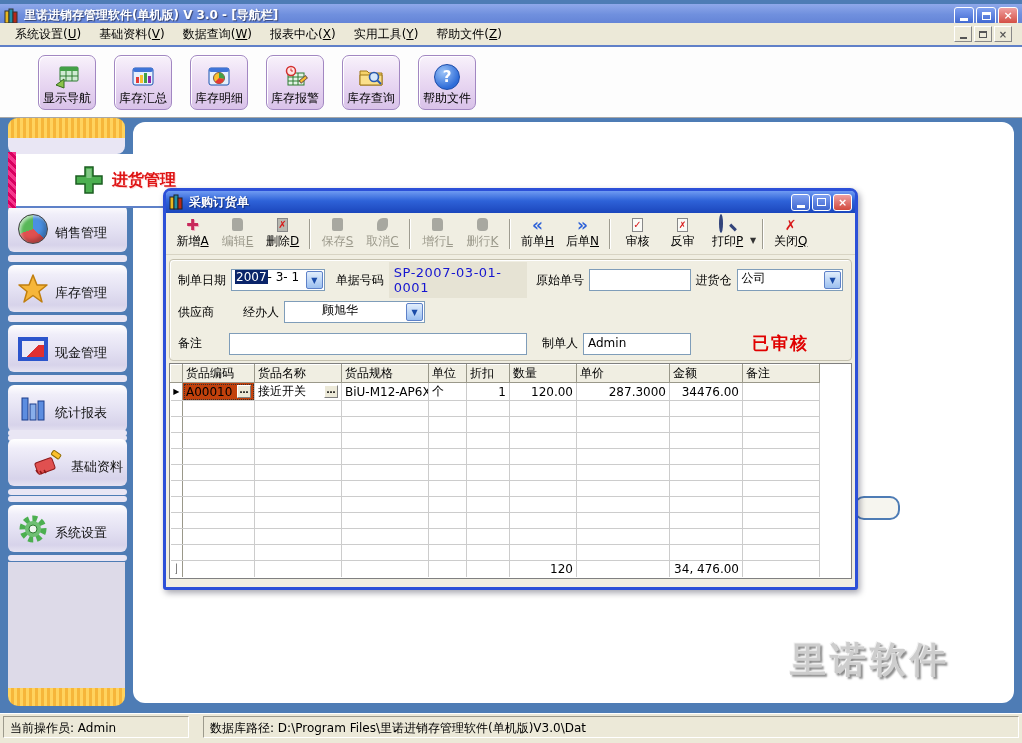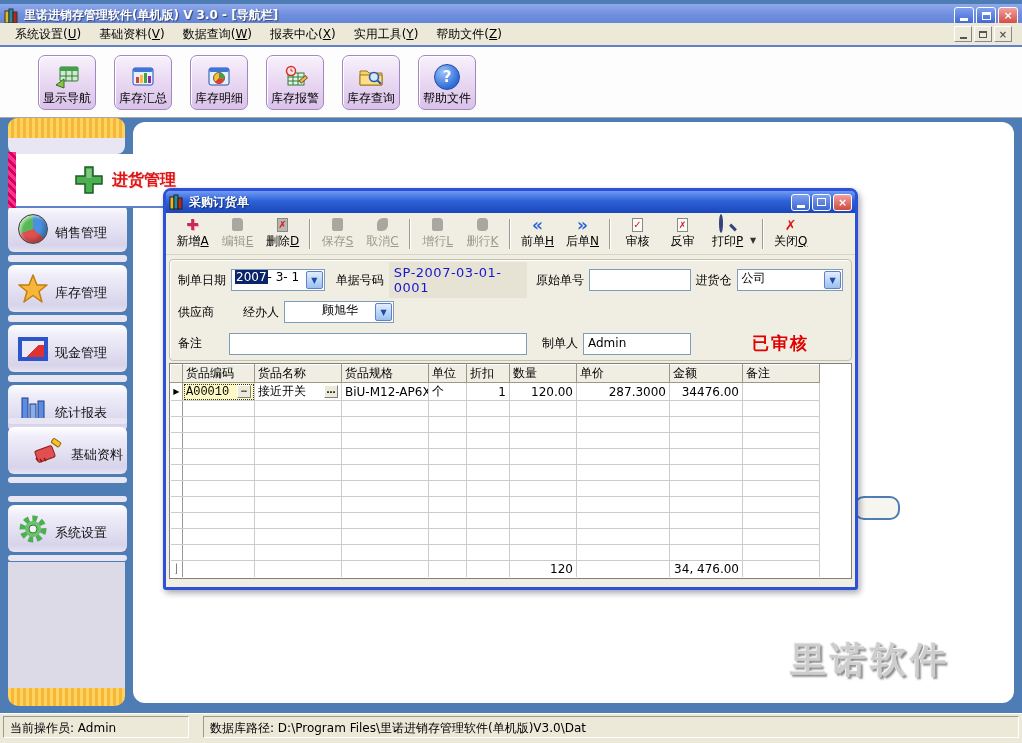--- a/index.html
+++ b/index.html
@@ -145,21 +145,21 @@
 
   
   .gridwrap { margin:2px 3px; height:216px; border:1px solid #808080; background:#fff; overflow:hidden; }
   table.grid { border-collapse:collapse; table-layout:fixed; width:649px; }
   .grid th { height:17px; background:#F0EEE2; border:1px solid; border-color:#FFF #9A988A #9A988A #FFF;
     font-weight:normal; font-size:12px; text-align:left; padding:0 3px; overflow:hidden; white-space:nowrap; }
   .grid td { height:16px; border-right:1px solid #CCC; border-bottom:1px solid #CCC; font-size:12px;
     padding:0 3px; overflow:hidden; white-space:nowrap; }
   .grid td.num { text-align:right; }
   .grid td.marker { padding:0; text-align:center; font-size:8px; border-right:1px solid #9A988A; }
-  .codecell { background:#fef9c3; outline:1px dotted #333; outline-offset:-2px;font-family:Liberation Mono, monospace; }
+  .codecell { background:#c2410c; outline:1px dotted #333; outline-offset:-2px; }
   .cellflex { display:flex; align-items:center; justify-content:space-between; height:16px; }
   .mini-ellipsis { width:14px; height:13px; background:#ECE9D8; border:1px solid; flex:0 0 14px;
     border-color:#fff #808080 #808080 #fff; font-size:9px; line-height:8px; text-align:center; font-weight:bold; }
   .totalmarker { width:9px; height:14px; margin:0 auto; background:#E4E1D2; border:1px solid;
     border-color:#fff #808080 #808080 #fff; }
   .totalrow td { border-bottom:none; }
 
   
   .statusbar { position:absolute; left:0; top:713px; width:1022px; height:30px; background:#ECE9D8;
     display:flex; align-items:flex-start; padding:2px 3px; gap:14px; border-top:1px solid #fff; }
@@ -338,21 +338,21 @@
     <div class="sitem" style="top:267px;">
       <span class="sicon">
         <svg width="34" height="34">
             <rect x="6" y="6" width="6" height="22" fill="#5C8DE0" stroke="#1A3C8C"></rect>
             <rect x="14" y="12" width="6" height="16" fill="#88AEEA" stroke="#1A3C8C"></rect>
             <rect x="22" y="9" width="6" height="19" fill="#5C8DE0" stroke="#1A3C8C"></rect>
           </svg>
       </span>
       <span class="silabel">统计报表</span>
     </div>
-    <div class="sitem" style="top:309px;padding-left:24px;">
+    <div class="sitem" style="top:321px;padding-left:24px;">
       <span class="sicon">
         <svg width="34" height="34">
             <rect x="4" y="14" width="18" height="12" rx="2" fill="#E05050" stroke="#8E1818" transform="rotate(-20 13 20)"></rect>
             <rect x="20" y="6" width="9" height="5" rx="1" fill="#FBC02D" stroke="#8E6A00" transform="rotate(35 24 8)"></rect>
             <path d="M4 24 l2 3 M8 25 l2 3 M12 24 l2 3" stroke="#8E1818" stroke-width="1.5"></path>
           </svg>
       </span>
       <span class="silabel">基础资料</span>
     </div>
     <div class="sitem" style="top:387px;">
@@ -492,21 +492,21 @@
             </span>
           <span class="flabel" style="margin-left:auto;">进货仓</span>
           <span class="txt combo" style="width:118px;">
             <span>公司</span>
             <span class="combobtn">▼</span>
           </span>
         </div>
         <div class="frow">
           <span class="flabel">供应商</span>
           <span class="flabel" style="margin-left:24px;">经办人</span>
-          <span class="txt combo" style="width:110px;padding-left:37px;">
+          <span class="txt combo" style="width:141px;padding-left:37px;">
             <span>顾旭华</span>
             <span class="combobtn">▼</span>
           </span>
         </div>
         <div class="frow">
           <span class="flabel">备注</span>
           <span class="txt" style="width:298px; margin-left:22px;">
               <span></span>
             </span>
           <span class="flabel" style="margin-left:10px;">制单人</span>

